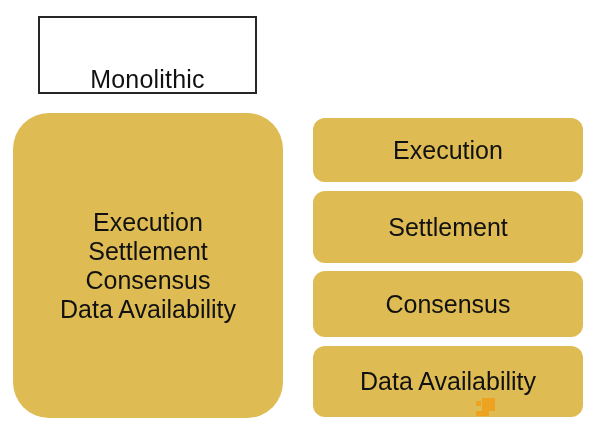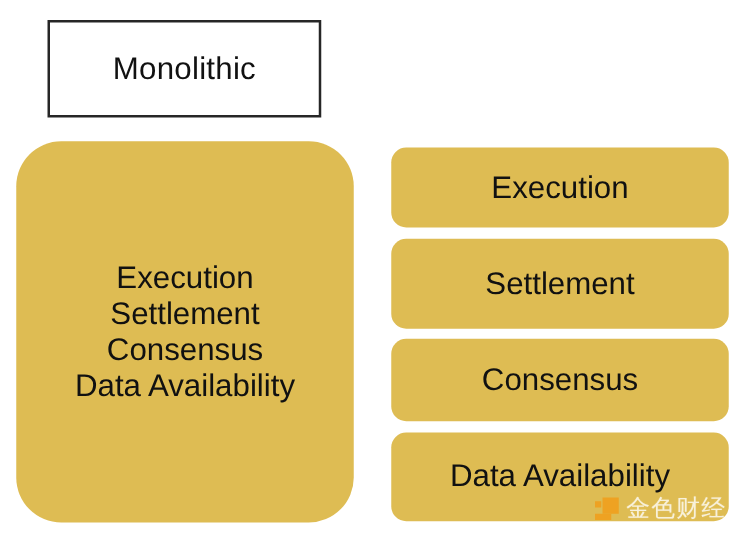--- a/index.html
+++ b/index.html
@@ -20,21 +20,21 @@
     background: #ffffff;
   }
 
   
   .header-box {
     position: absolute;
     background: #ffffff;
     border: 2px solid #262626;
     box-sizing: border-box;
     display: flex;
-    align-items: center;
+    align-items: flex-end;
     justify-content: center;
   }
   .header-box .header-label {
     font-size: 25px;
     color: #111111;
     letter-spacing: 0.2px;
     line-height: 1;
   }
 
   #header-monolithic {
@@ -174,16 +174,15 @@
   <div class="modular-bar" id="modular-bar-3">
     <span class="bar-label">Data Availability</span>
   </div>
 
   <div id="watermark">
     <span class="wm-mark">
       <span class="sq-big"></span>
       <span class="sq-small"></span>
       <span class="sq-bar"></span>
     </span>
-    <span class="wm-text">金色财经</span>
   </div>
 
 </div>
 
 </body></html>

